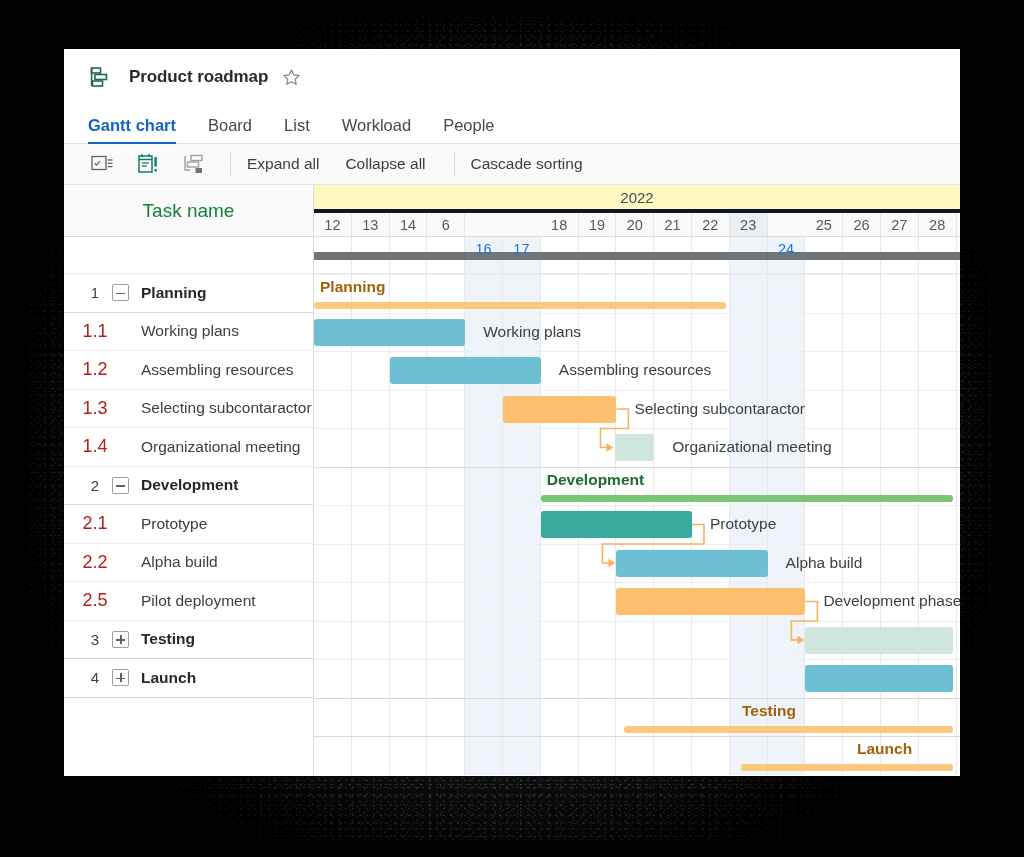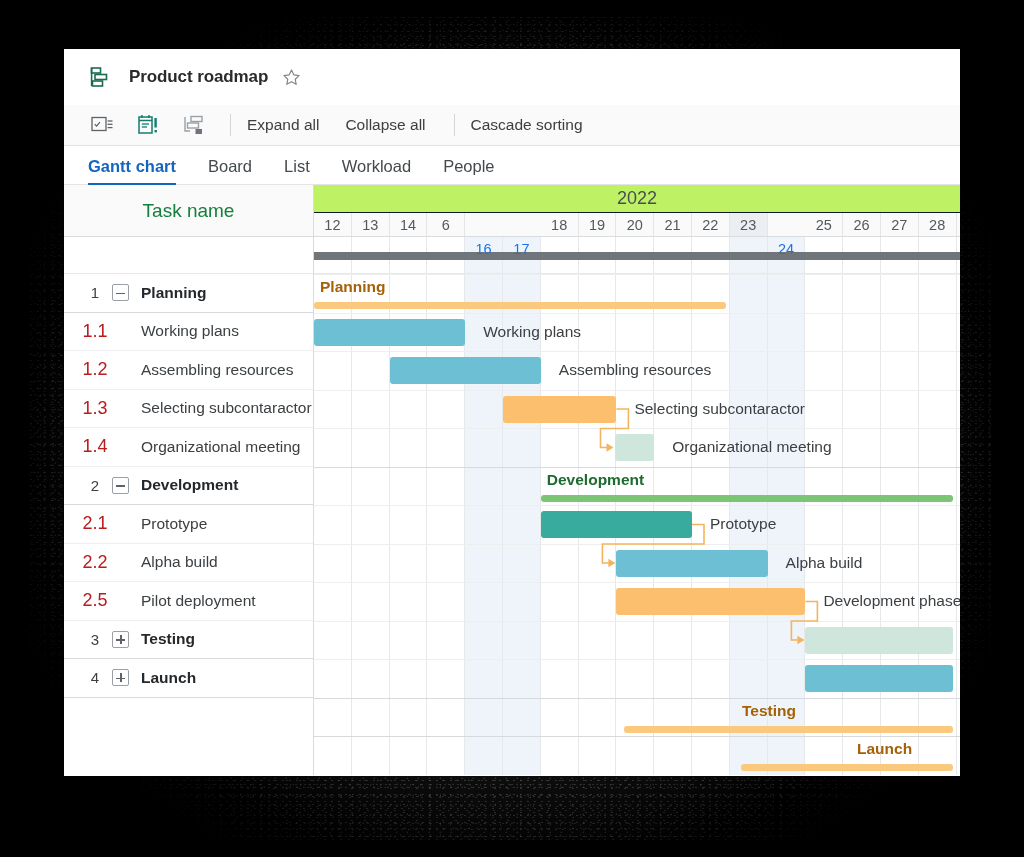--- a/index.html
+++ b/index.html
@@ -193,26 +193,26 @@
 
   
   #timeline {
     flex: 1 1 auto;
     position: relative;
     overflow: hidden;
     background: #ffffff;
   }
   #tl-year {
     height: 28px;
-    background: #bef264;
-    border-bottom: 1px solid #0f172a;
+    background: #fef9c3;
+    border-bottom: 4px solid #0f172a;
     display: flex;
     align-items: center;
     justify-content: center;
-    font-size: 18px;
+    font-size: 15px;
     color: #4a4e51;
     position: relative;
     z-index: 6;
   }
   #tl-weeks {
     height: 24px;
     display: flex;
     background: #fafafa;
     border-bottom: 1px solid #d9dcde;
     position: relative;
@@ -316,20 +316,28 @@
         <rect x="3.5" y="16" width="10" height="5" fill="none" stroke="#1d6b4f" stroke-width="1.6"></rect>
         <line x1="2.6" y1="3" x2="2.6" y2="21" stroke="#1d6b4f" stroke-width="1.6"></line>
       </svg>
     </span>
     <span id="page-title">Product roadmap</span>
     <span id="favorite-star">
       <svg width="19" height="19" viewBox="0 0 24 24">
         <path d="M12 2.6l2.9 6.05 6.6.9-4.8 4.6 1.2 6.5-5.9-3.2-5.9 3.2 1.2-6.5-4.8-4.6 6.6-.9z" fill="none" stroke="#80868b" stroke-width="1.5" stroke-linejoin="round"></path>
       </svg>
     </span>
+  </div>
+
+  <div id="tab-bar">
+    <div class="tab active">Gantt chart</div>
+    <div class="tab">Board</div>
+    <div class="tab">List</div>
+    <div class="tab">Workload</div>
+    <div class="tab">People</div>
   </div>
 
   <div id="toolbar">
     <span class="tb-icon">
       <svg width="24" height="24" viewBox="0 0 24 24">
         <rect x="2" y="4.5" width="14" height="13" fill="none" stroke="#5f6368" stroke-width="1.3"></rect>
         <path d="M4.8 11.2l1.8 1.9 3.3-3.9" fill="none" stroke="#5f6368" stroke-width="1.3"></path>
         <line x1="17.6" y1="8" x2="22.5" y2="8" stroke="#5f6368" stroke-width="1.3"></line>
         <line x1="17.6" y1="11.3" x2="22.5" y2="11.3" stroke="#5f6368" stroke-width="1.3"></line>
         <line x1="17.6" y1="14.6" x2="22.5" y2="14.6" stroke="#5f6368" stroke-width="1.3"></line>
@@ -353,28 +361,20 @@
         <rect x="5.5" y="10" width="11" height="5" fill="none" stroke="#9aa0a6" stroke-width="1.4"></rect>
         <rect x="13.5" y="16" width="6.5" height="5" fill="#707478"></rect>
         <path d="M3 4v14h5" fill="none" stroke="#9aa0a6" stroke-width="1.4"></path>
       </svg>
     </span>
     <span class="tb-sep"></span>
     <span class="tb-action">Expand all</span>
     <span class="tb-action">Collapse all</span>
     <span class="tb-sep"></span>
     <span class="tb-action">Cascade sorting</span>
-  </div>
-
-  <div id="tab-bar">
-    <div class="tab active">Gantt chart</div>
-    <div class="tab">Board</div>
-    <div class="tab">List</div>
-    <div class="tab">Workload</div>
-    <div class="tab">People</div>
   </div>
 
   <div id="content">
 
     <div id="task-grid">
       <div id="task-head">
         <span id="task-head-label">Task name</span>
       </div>
       <div id="task-spacer"></div>
       <div id="task-rows">

